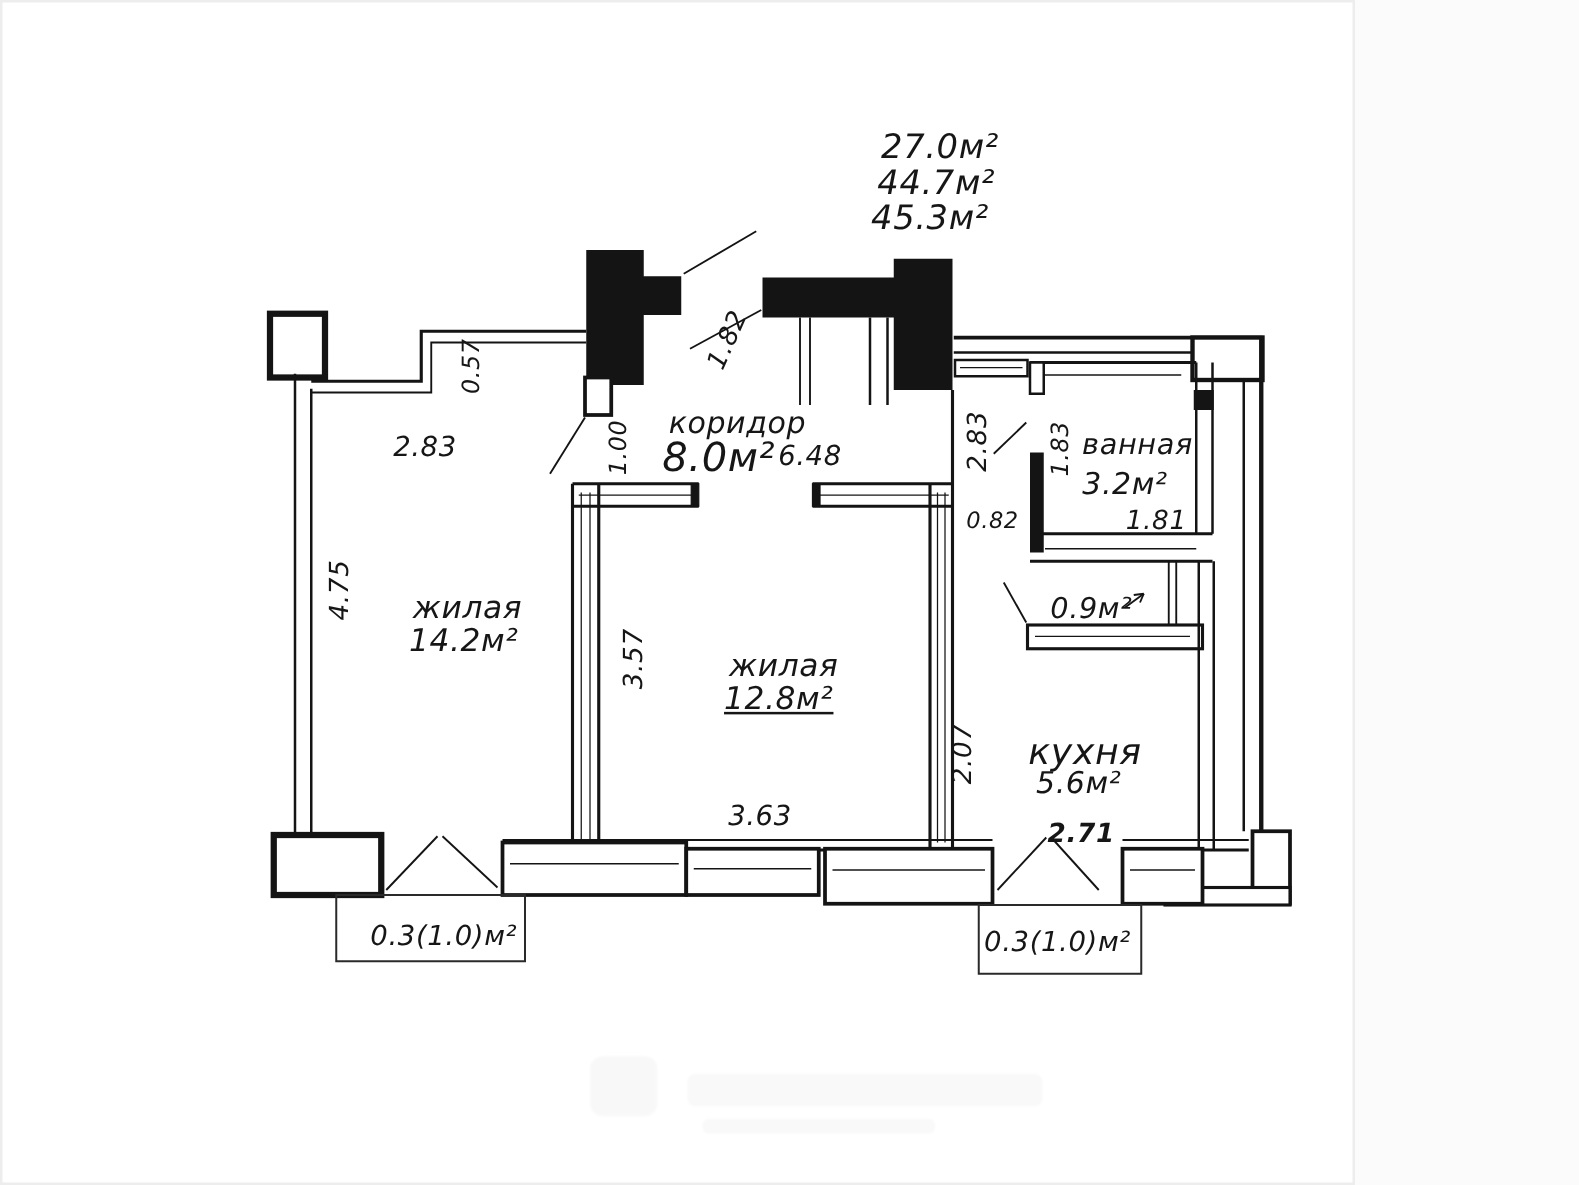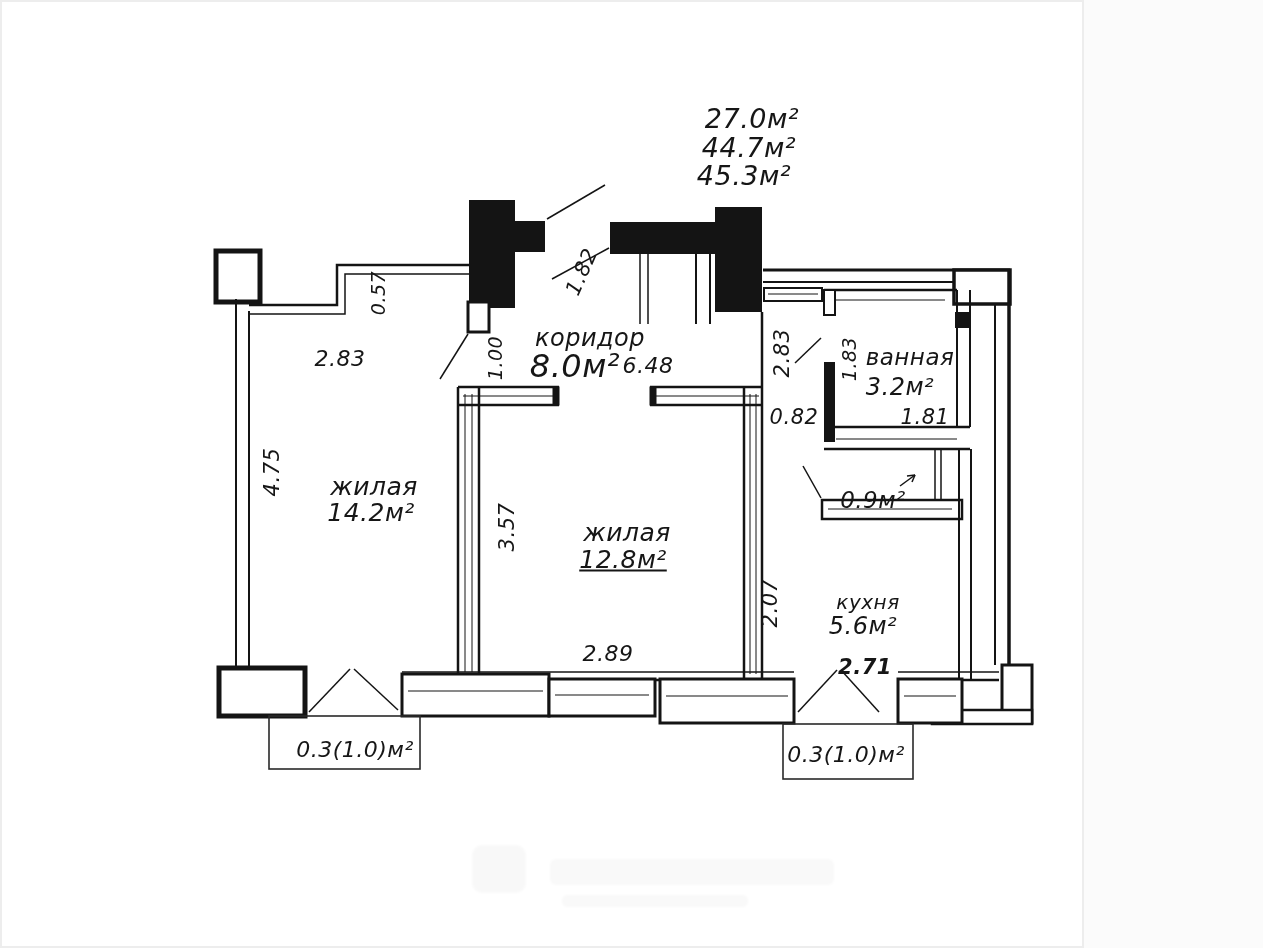--- a/index.html
+++ b/index.html
@@ -166,39 +166,39 @@
   <div class="lbl" style="left:372px;top:484px;font-size:25px;">жилая</div>
   <div class="lbl" style="left:369px;top:510px;font-size:25px;">14.2м²</div>
 
   <div class="lbl" style="left:625px;top:530px;font-size:25px;">жилая</div>
   <div class="lbl" style="left:621px;top:557px;font-size:25px;text-decoration:underline;">12.8м²</div>
 
   <div class="lbl" style="left:908px;top:355px;font-size:23px;">ванная</div>
   <div class="lbl" style="left:898px;top:385px;font-size:24px;text-align:center;">3.2м²</div>
   <div class="lbl" style="left:923px;top:415px;font-size:21px;">1.81</div>
 
-  <div class="lbl" style="left:871px;top:486px;font-size:23px;margin-top:12px;">0.9м²</div>
-
-  <div class="lbl" style="left:866px;top:600px;font-size:20px;">кухня</div>
+  <div class="lbl" style="left:871px;top:486px;font-size:23px;">0.9м²</div>
+
+  <div class="lbl" style="left:866px;top:600px;font-size:29px;">кухня</div>
   <div class="lbl" style="left:861px;top:624px;font-size:24px;">5.6м²</div>
   <div class="lbl" style="left:863px;top:665px;font-size:21px;font-weight:bold;">2.71</div>
 
   <div class="lbl" style="left:353px;top:748px;font-size:22px;">0.3(1.0)м²</div>
   <div class="lbl" style="left:844px;top:753px;font-size:22px;">0.3(1.0)м²</div>
 
   <div class="lbl" style="left:338px;top:357px;font-size:22px;">2.83</div>
   <div class="lbl r90" style="left:376px;top:291px;font-size:19px;">0.57</div>
   <div class="lbl r90" style="left:270px;top:470px;font-size:21px;">4.75</div>
   <div class="lbl r90" style="left:493px;top:356px;font-size:19px;">1.00</div>
   <div class="lbl r66" style="left:580px;top:270px;font-size:21px;">1.82</div>
   <div class="lbl r90" style="left:780px;top:351px;font-size:21px;">2.83</div>
   <div class="lbl r90" style="left:847px;top:357px;font-size:19px;">1.83</div>
-  <div class="lbl" style="left:792px;top:415px;font-size:21px;">0.82</div>
+  <div class="lbl" style="left:792px;top:415px;font-size:18px;">0.82</div>
   <div class="lbl r90" style="left:505px;top:525px;font-size:21px;">3.57</div>
-  <div class="lbl" style="left:606px;top:652px;font-size:22px;">2.89</div>
+  <div class="lbl" style="left:606px;top:652px;font-size:22px;">3.63</div>
   <div class="lbl r90" style="left:768px;top:601px;font-size:21px;">2.07</div>
 
   <div class="watermark">
     <div class="wm-blob"></div>
     <div class="wm-bar1"></div>
     <div class="wm-bar2"></div>
   </div>
 
 </div>
 

